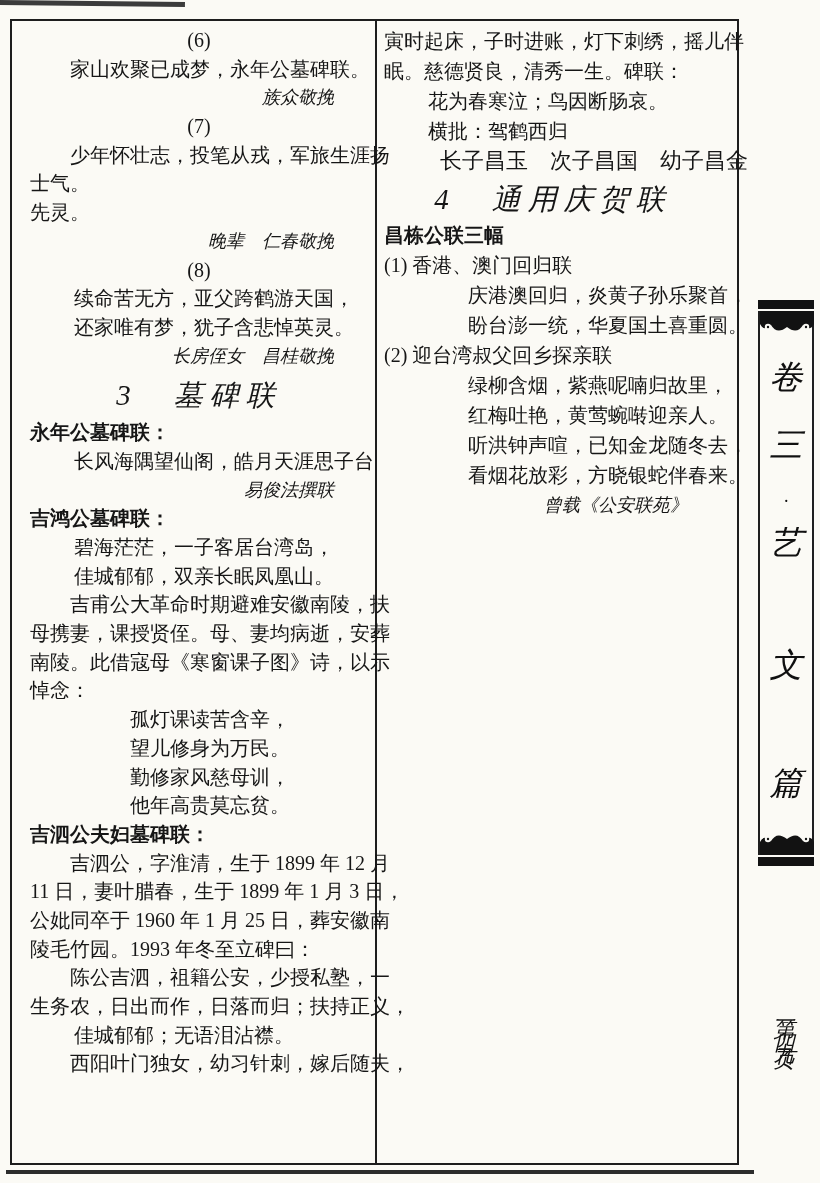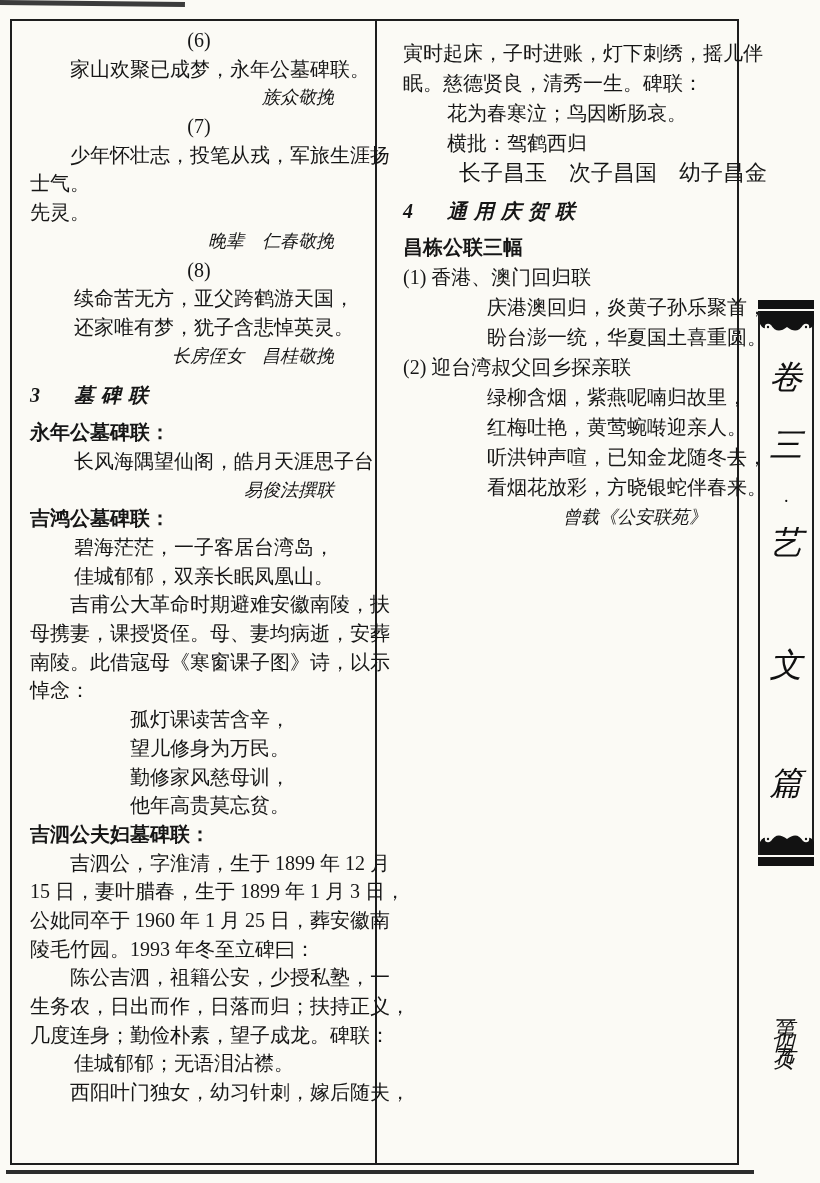--- a/index.html
+++ b/index.html
@@ -11,33 +11,33 @@
   }
   
   .scan-top-edge{position:absolute;left:0;top:0;width:185px;height:5px;background:#3c3c3c;transform:rotate(0.6deg);transform-origin:left top;}
   .scan-bottom-edge{position:absolute;left:6px;top:1170px;width:748px;height:4px;background:#2c2c2c;}
   
   .frame{position:absolute;left:10px;top:19px;width:729px;height:1146px;border:2px solid #1d1d1d;box-sizing:border-box;background:transparent;}
   .divider{position:absolute;left:375px;top:19px;width:2px;height:1146px;background:#1d1d1d;}
   
   .col{position:absolute;top:26px;}
   .col-left{left:30px;width:338px;}
-  .col-right{left:403px;width:338px;margin-top:12px;}
+  .col-right{left:384px;width:338px;}
   .line{font-size:20px;line-height:28.7px;height:28.7px;white-space:nowrap;color:#161616;}
   .col-right .line{line-height:30px;height:30px;}
   .p-first{text-indent:2em;}
   .p-cont{}
   .couplet{padding-left:44px;}
   .couplet2{padding-left:84px;}
   .poem{padding-left:100px;}
   .item{}
   .num{text-align:center;}
   .attrib{text-align:right;padding-right:34px;font-size:18px;font-style:italic;}
   .kai-names{padding-left:56px;font-size:22px;}
-  .h2{font-size:20px;font-weight:700;font-style:italic;letter-spacing:7px;height:34px;line-height:34px;margin:8px 0 6px;}
+  .h2{text-align:center;font-size:29px;font-weight:400;font-style:italic;letter-spacing:7px;height:34px;line-height:34px;margin:8px 0 6px;}
   .h3{font-family:"Liberation Sans", sans-serif;font-weight:700;font-size:20px;}
   
   .banner{position:absolute;left:757px;top:300px;width:58px;}
   .banner-bar{height:9px;background:#121212;margin:0 1px;}
   .banner-gap{height:2px;}
   .banner-box{border-left:2px solid #1e1e1e;border-right:2px solid #1e1e1e;margin:0 1px;}
   .banner-orn svg{display:block;}
   .banner-body{height:488px;position:relative;}
   .side-char{position:absolute;width:100%;text-align:center;font-size:33px;font-style:italic;color:#101010;line-height:36px;}
   .side-char.c0{top:20px;}
@@ -81,26 +81,25 @@
     <div class="line p-first">吉甫公大革命时期避难安徽南陵，扶</div>
     <div class="line p-cont">母携妻，课授贤侄。母、妻均病逝，安葬</div>
     <div class="line p-cont">南陵。此借寇母《寒窗课子图》诗，以示</div>
     <div class="line p-cont">悼念：</div>
     <div class="line poem">孤灯课读苦含辛，</div>
     <div class="line poem">望儿修身为万民。</div>
     <div class="line poem">勤修家风慈母训，</div>
     <div class="line poem">他年高贵莫忘贫。</div>
     <div class="line h3">吉泗公夫妇墓碑联：</div>
     <div class="line p-first">吉泗公，字淮清，生于 1899 年 12 月</div>
-    <div class="line p-cont">15 日，妻叶腊春，生于 1899 年 1 月 3 日，</div>
+    <div class="line p-cont">11 日，妻叶腊春，生于 1899 年 1 月 3 日，</div>
     <div class="line p-cont">公妣同卒于 1960 年 1 月 25 日，葬安徽南</div>
     <div class="line p-cont">陵毛竹园。1993 年冬至立碑曰：</div>
     <div class="line p-first">陈公吉泗，祖籍公安，少授私塾，一</div>
     <div class="line p-cont">生务农，日出而作，日落而归；扶持正义，</div>
-    <div class="line p-cont">几度连身；勤俭朴素，望子成龙。碑联：</div>
     <div class="line couplet">佳城郁郁；无语泪沾襟。</div>
     <div class="line p-first">西阳叶门独女，幼习针刺，嫁后随夫，</div>
   </div>
 <div class="col col-right">
     <div class="line p-cont">寅时起床，子时进账，灯下刺绣，摇儿伴</div>
     <div class="line p-cont">眠。慈德贤良，清秀一生。碑联：</div>
     <div class="line couplet">花为春寒泣；鸟因断肠哀。</div>
     <div class="line couplet">横批：驾鹤西归</div>
     <div class="line kai-names">长子昌玉　次子昌国　幼子昌金</div>
     <div class="line h2">4　通用庆贺联</div>

